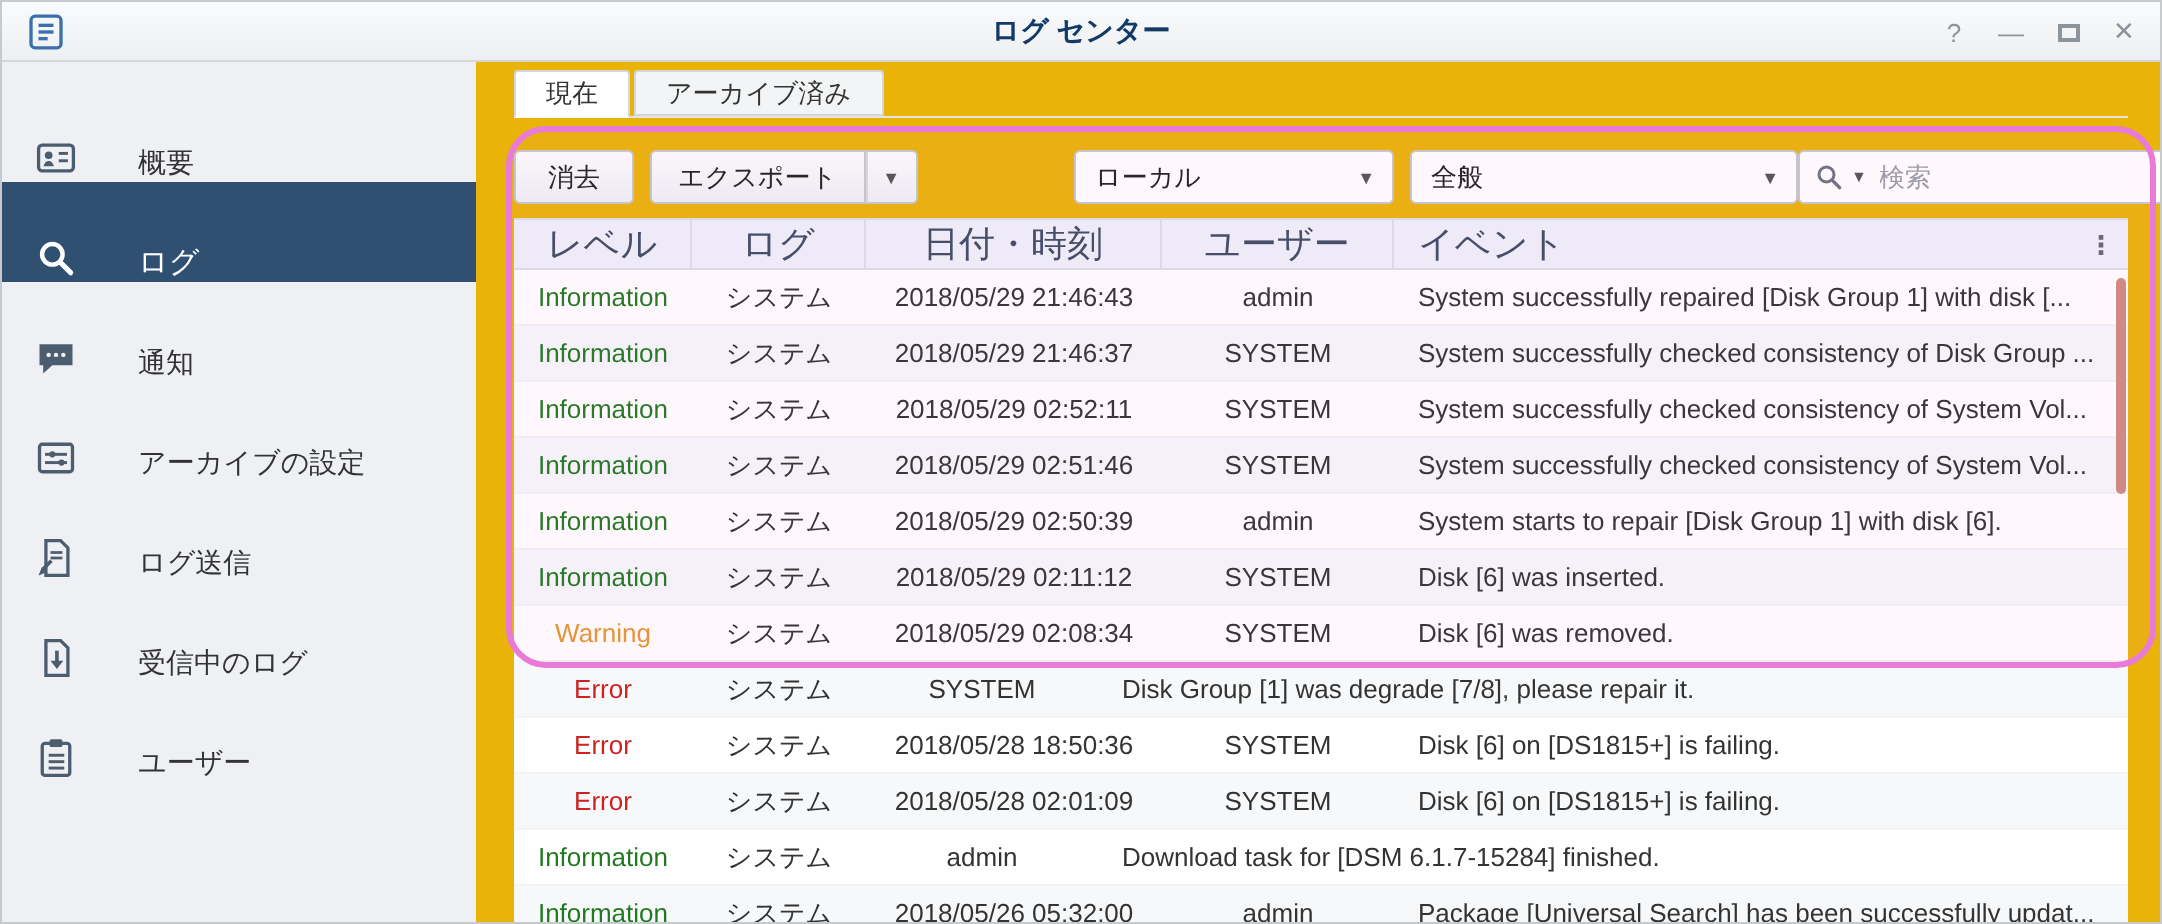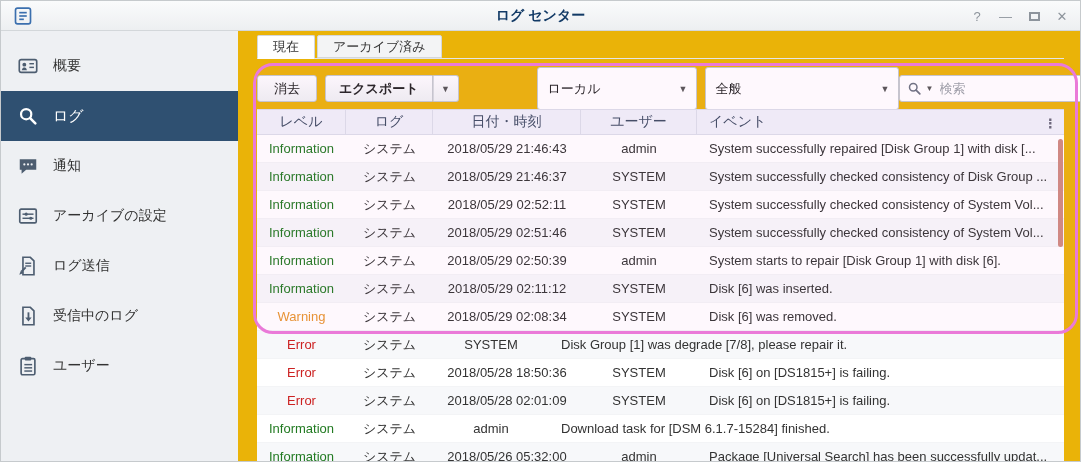--- a/index.html
+++ b/index.html
@@ -11,53 +11,53 @@
   .titlebar { position:relative; height:30px; background:linear-gradient(#fafbfc,#edeff1); border-bottom:1px solid #d3d7da; display:flex; align-items:center; }
   .app-icon { position:absolute; left:12px; top:5px; width:20px; height:20px; }
   .title { flex:1; text-align:center; font-size:14px; font-weight:bold; color:#123a66; }
   .win-controls { position:absolute; right:12px; top:0; height:30px; display:flex; align-items:center; gap:16px; color:#8d949c; font-size:13px; }
   .win-btn { cursor:pointer; min-width:12px; text-align:center; }
   .maxi { width:11px; height:9px; border:2px solid #8d949c; display:inline-block; }
 
   
   .app-body { display:flex; height:431px; }
   .sidebar { width:237px; background:#eef0f3; padding-top:10px; flex:none; }
-  .side-item { height:50px; display:flex; align-items:center; padding-left:15px; gap:13px; color:#333; font-size:14px; cursor:pointer; }
+  .side-item { height:50px; display:flex; align-items:flex-end; padding-left:15px; gap:29px; color:#333; font-size:14px; cursor:pointer; }
   .side-icon { width:24px; height:24px; color:#4d5d70; display:flex; align-items:center; justify-content:center; flex:none; }
   .side-item.active { background:#2f5071; color:#fff; }
   .side-item.active .side-icon { color:#fff; }
   .side-item.active .side-label { font-size:15px; }
 
   .main { flex:1; background:#eab308; padding:4px 16px 0 19px; display:flex; flex-direction:column; min-width:0; }
 
   
   .tab-strip { display:flex; height:24px; border-bottom:1px solid #e3e5e8; }
   .tab { padding:0 15px; height:23px; line-height:22px; font-size:13px; color:#333; background:#f3f4f5; border:1px solid #d4d7da; margin-right:2px; border-radius:2px 2px 0 0; cursor:pointer; white-space:nowrap; }
   .tab.active { background:#fff; border-bottom-color:#fff; margin-bottom:-1px; height:24px; }
 
   
   .toolbar { margin-top:16px; height:27px; display:flex; align-items:center; flex:none; }
   .btn { height:27px; line-height:25px; padding:0 16px; font-size:13px; color:#222; background:linear-gradient(#fdfdfe,#eff1f3); border:1px solid #c4c9ce; border-radius:3px; cursor:pointer; white-space:nowrap; }
   .split { display:flex; margin-left:8px; }
-  .split .btn-main { border-radius:3px 0 0 3px; padding:0 13px;font-weight:bold; }
+  .split .btn-main { border-radius:3px 0 0 3px; padding:0 13px; }
   .split .btn-caret { width:26px; border:1px solid #c4c9ce; border-left:1px solid #d6dade; border-radius:0 3px 3px 0; background:linear-gradient(#fdfdfe,#eff1f3); display:flex; align-items:center; justify-content:center; color:#555; font-size:9px; cursor:pointer; }
-  .combo { height:43px; background:#fff; border:1px solid #c4c9ce; border-radius:3px; display:flex; align-items:center; padding:0 8px 0 10px; font-size:13px; color:#222; cursor:pointer; }
+  .combo { height:27px; background:#fff; border:1px solid #c4c9ce; border-radius:3px; display:flex; align-items:center; padding:0 8px 0 10px; font-size:13px; color:#222; cursor:pointer; }
   .combo .caret { margin-left:auto; font-size:9px; color:#555; }
   .combo.src { width:160px; margin-left:78px; flex:none; }
   .combo.cat { width:194px; margin-left:8px; flex:none; }
   .searchbox { margin-left:auto; width:193px; height:27px; position:relative; flex:none; }
   .searchbox input { width:100%; height:100%; border:1px solid #c4c9ce; border-radius:3px; padding:0 8px 0 40px; font-size:13px; color:#333; font-family:inherit; outline:none; }
   .searchbox input::placeholder { color:#9aa0a6; }
   .search-icon { position:absolute; left:8px; top:6px; color:#6b7280; }
   .search-caret { position:absolute; left:27px; top:9px; font-size:8px; color:#555; }
 
   
   .logtable { margin-top:7px; position:relative; flex:1; overflow:hidden; }
   .table-header { display:flex; height:26px; background:#f0f1f9; border-top:1px solid #dcdee9; border-bottom:1px solid #dcdee9; position:relative; }
-  .th { display:flex; align-items:center; justify-content:center; font-size:14px; color:#3e4c63; border-right:1px solid #dcdee9; cursor:pointer; }
+  .th { display:flex; align-items:center; justify-content:center; font-size:18px; color:#3e4c63; border-right:1px solid #dcdee9; cursor:pointer; }
   .th.col-event { justify-content:flex-start; padding-left:12px; border-right:none; }
   .col-level { width:89px; flex:none; }
   .col-log { width:87px; flex:none; }
   .col-date { width:148px; flex:none; }
   .col-user { width:116px; flex:none; }
   .col-event { flex:1; min-width:0; }
   .col-menu { position:absolute; right:2px; top:0; height:26px; display:flex; align-items:center; color:#667; font-size:13px; font-weight:bold; cursor:pointer; padding:0 5px; }
   .trow { display:flex; height:28px; background:#fff; border-bottom:1px solid #f3f4f6; }
   .trow.alt { background:#f7f8fa; }
   .td { display:flex; align-items:center; justify-content:center; font-size:13px; color:#333; overflow:hidden; white-space:nowrap; }

